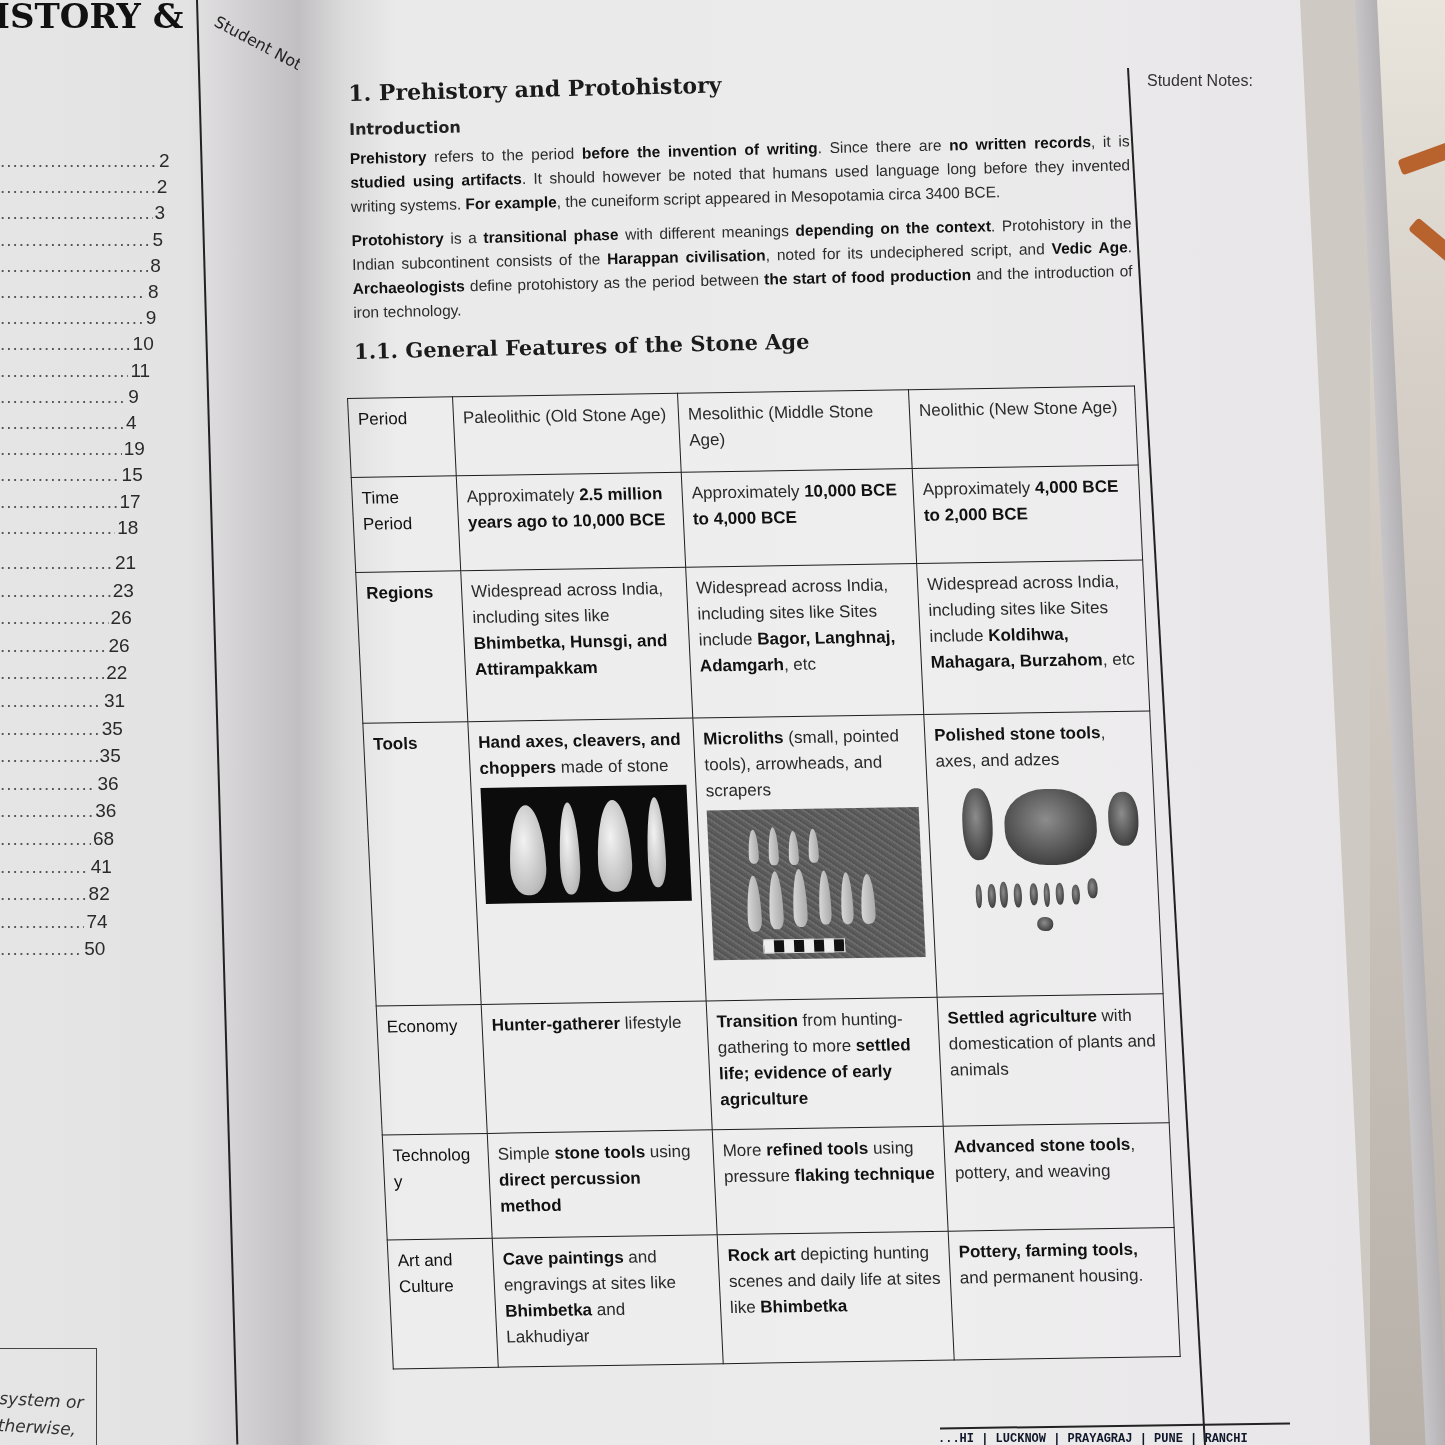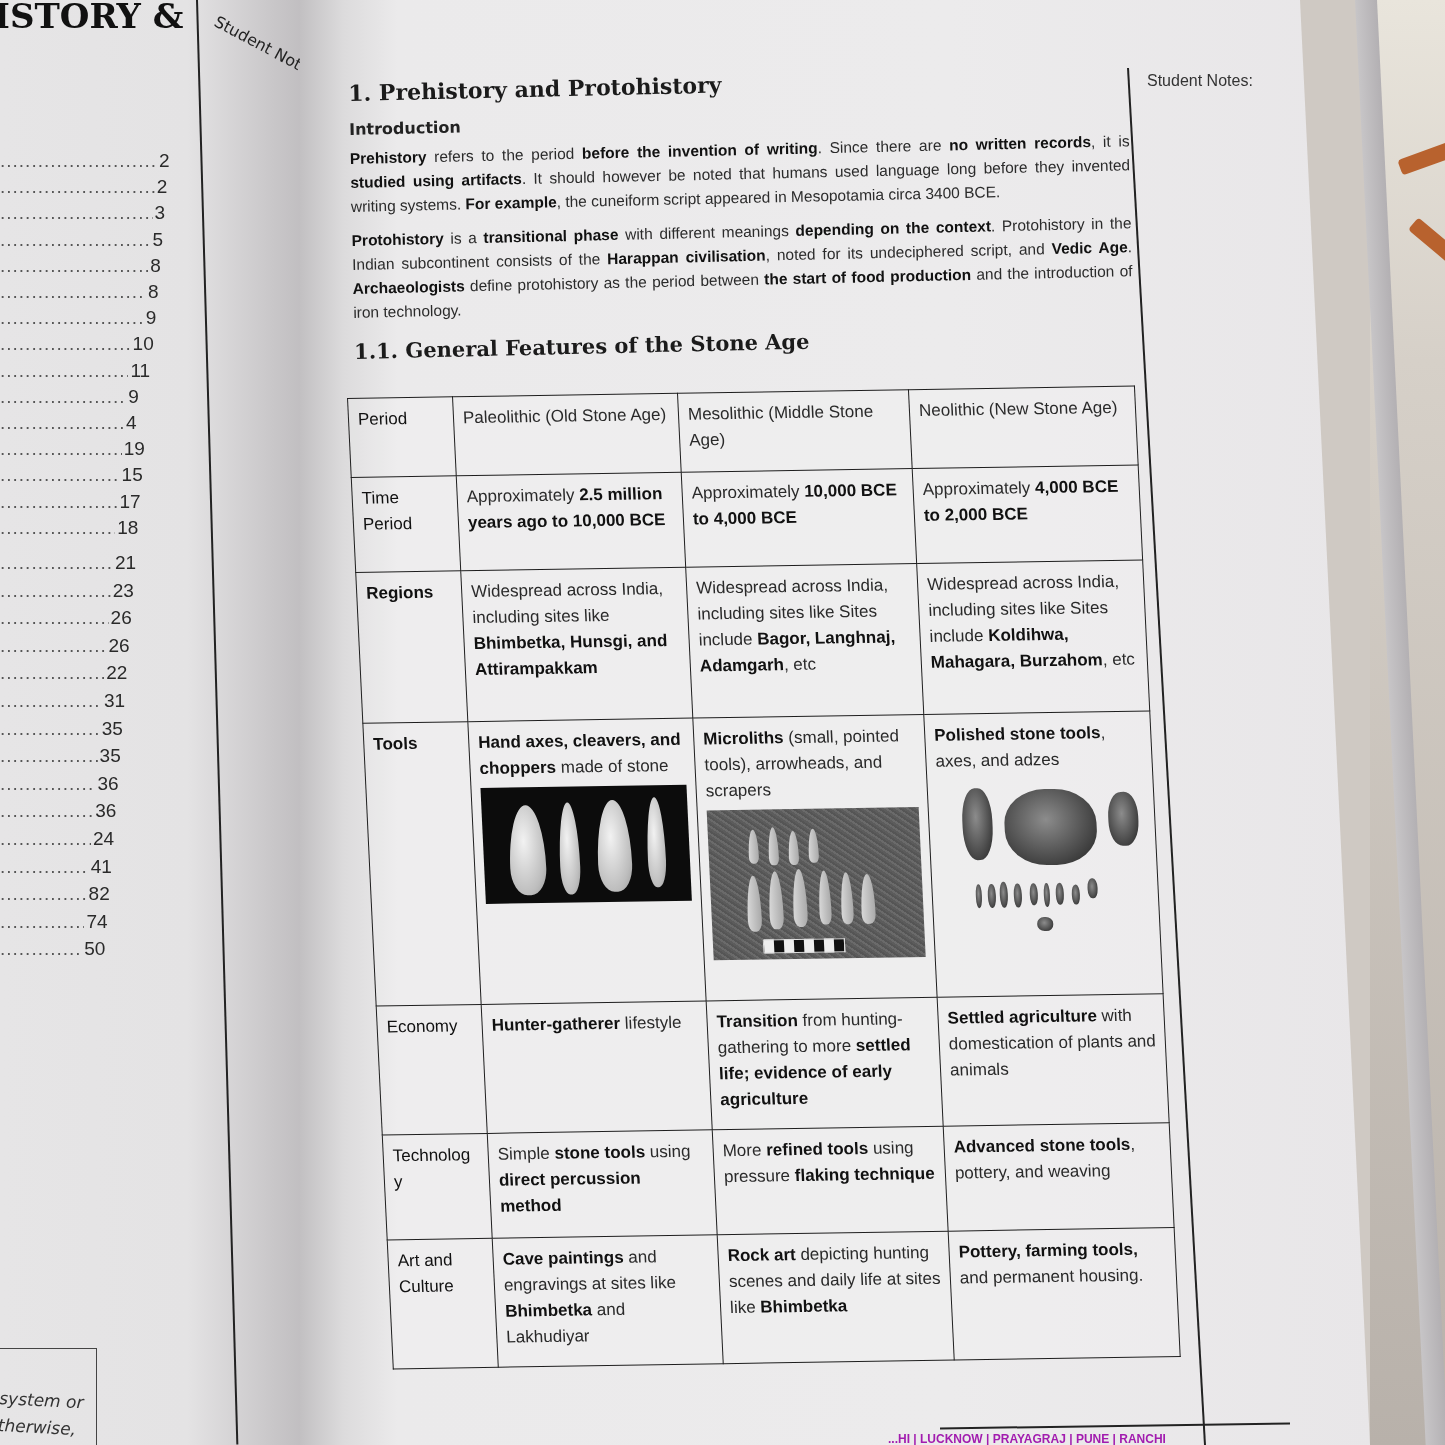--- a/index.html
+++ b/index.html
@@ -89,22 +89,22 @@
     }
     .notes-label {
       position:absolute; left:1147px; top:72px; font-family:"Liberation Sans", sans-serif;
       font-size:16px; color:#333;
     }
     .footer-line {
       position:absolute; left:940px; top:1425px; width:350px; height:1.5px; background:#222;
       transform:rotate(-0.8deg);
     }
     .footer-text {
-      position:absolute; left:888px; top:1432px; font-family:Liberation Sans, sans-serif;
-      font-weight:bold; font-size:12px; color:#a21caf; white-space:nowrap;
+      position:absolute; left:938px; top:1432px; font-family:Liberation Mono, monospace;
+      font-weight:bold; font-size:12px; color:#0f172a; white-space:nowrap;
     }
 
     
     .table-wrap {
       position:absolute; left:347px; top:398px;
       transform:rotate(-0.9deg) skewX(1.8deg); transform-origin:left top;
     }
     table.stone {
       border-collapse:collapse; width:788px;
       font-family:"Liberation Sans", sans-serif; font-size:17px; color:#2a2a2a;
@@ -247,21 +247,21 @@
       <div class="toc-row" style="top: 622.8px;">
         <span class="toc-dots" style="width: 95.4px;">............................................................</span>
         <span class="toc-page">36</span>
       </div>
       <div class="toc-row" style="top: 650.4px;">
         <span class="toc-dots" style="width: 93.2px;">............................................................</span>
         <span class="toc-page">36</span>
       </div>
       <div class="toc-row" style="top: 678px;">
         <span class="toc-dots" style="width: 91px;">............................................................</span>
-        <span class="toc-page">24</span>
+        <span class="toc-page">68</span>
       </div>
       <div class="toc-row" style="top: 705.6px;">
         <span class="toc-dots" style="width: 88.8px;">............................................................</span>
         <span class="toc-page">41</span>
       </div>
       <div class="toc-row" style="top: 733.2px;">
         <span class="toc-dots" style="width: 86.6px;">............................................................</span>
         <span class="toc-page">82</span>
       </div>
       <div class="toc-row" style="top: 760.8px;">

